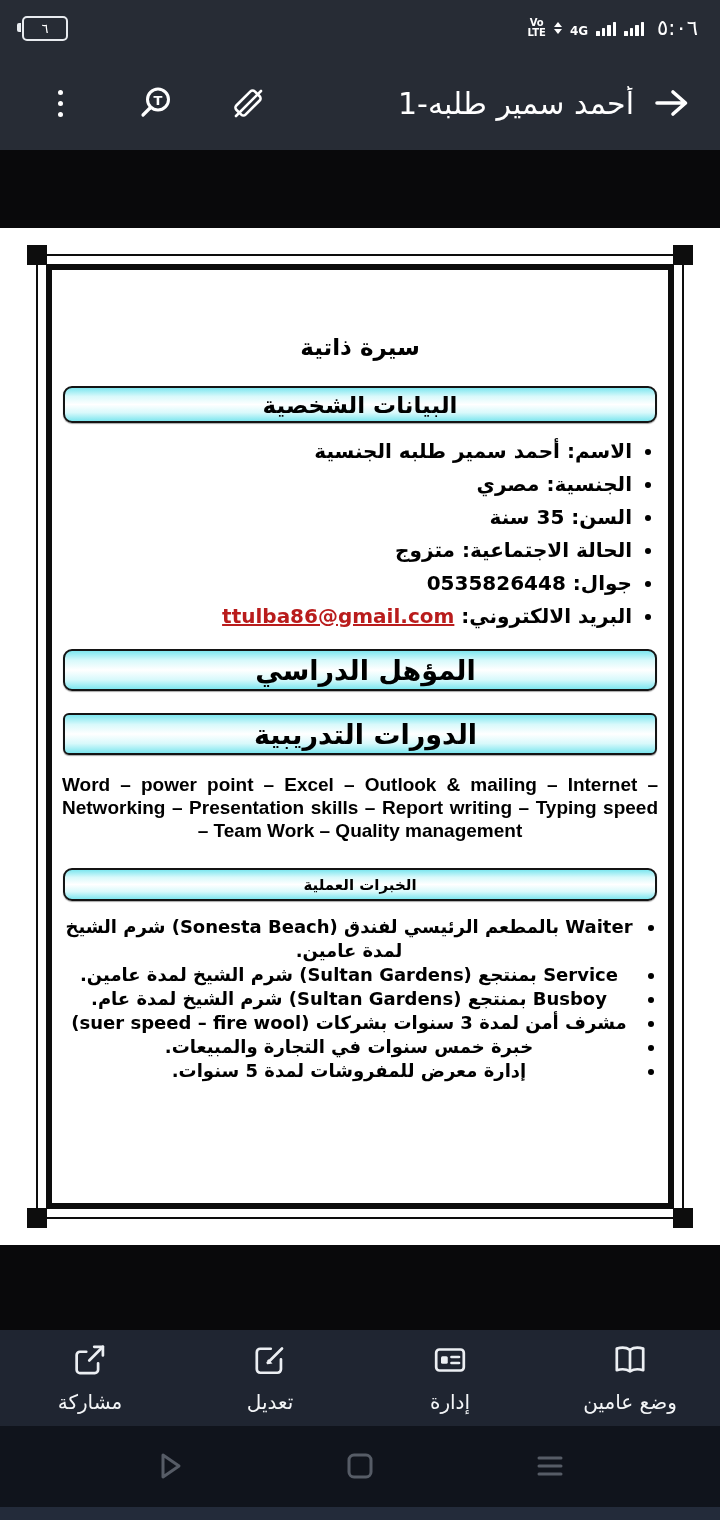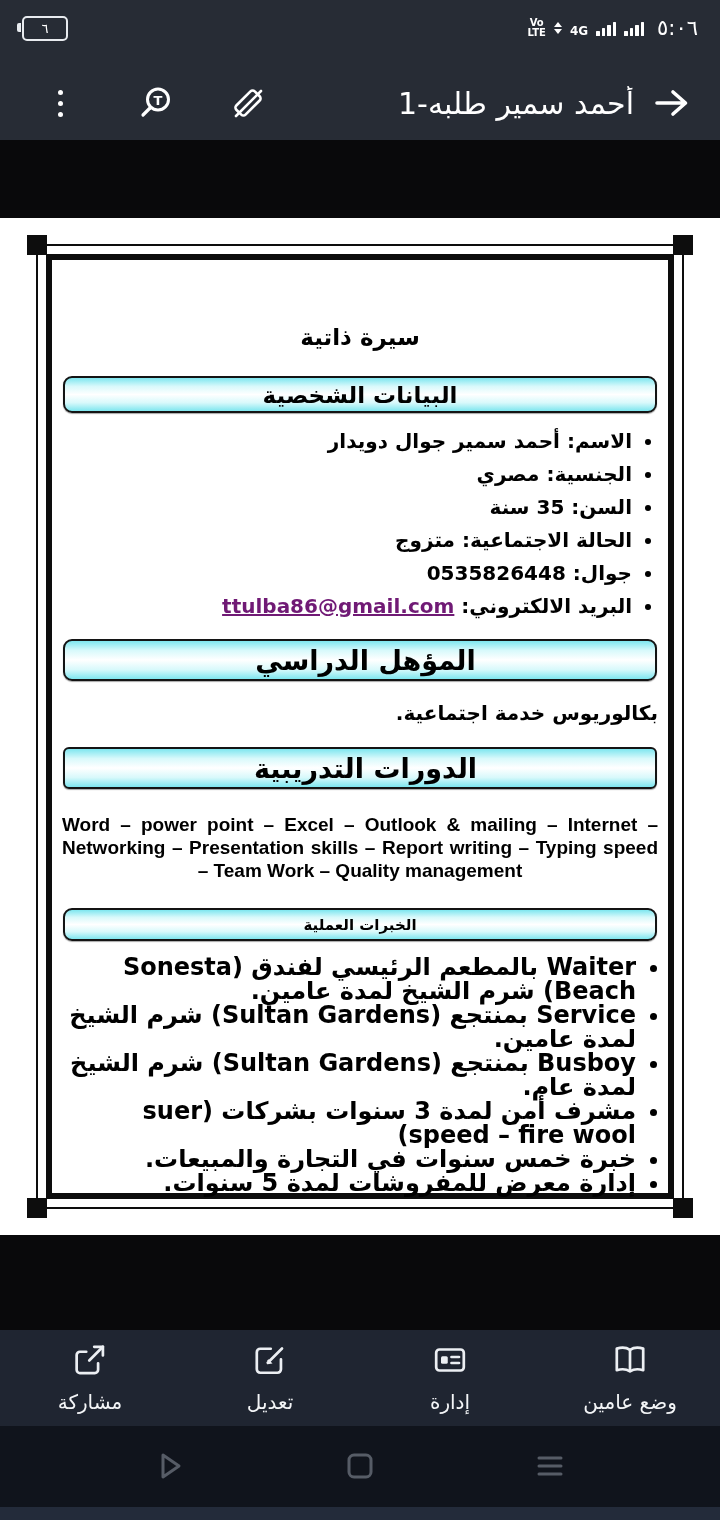--- a/index.html
+++ b/index.html
@@ -24,49 +24,49 @@
   
   .app-bar{position:absolute;top:56px;left:0;width:100%;height:94px;background:#272c35;display:flex;align-items:center;box-sizing:border-box;padding:0 24px;color:#fff;}
   .back-btn{width:48px;height:44px;display:flex;align-items:center;justify-content:center;cursor:pointer;}
   .ab-title{flex:1;font-size:30px;color:#ffffff;margin:0 14px 0 0;text-align:start;white-space:nowrap;overflow:hidden;}
   .ab-icons{display:flex;align-items:center;gap:48px;padding-left:10px;}
   .icon-btn{display:flex;align-items:center;justify-content:center;width:44px;height:44px;cursor:pointer;}
   .menu-dots{display:flex;flex-direction:column;gap:6px;padding:4px;}
   .menu-dots b{width:5px;height:5px;border-radius:50%;background:#fff;}
 
   
-  .doc-area{position:absolute;top:140px;left:0;width:100%;height:1180px;background:#09090b;}
+  .doc-area{position:absolute;top:150px;left:0;width:100%;height:1180px;background:#09090b;}
   .page{position:absolute;top:78px;left:0;width:720px;height:1017px;background:#fff;}
   .frame-outer{position:absolute;top:26px;bottom:26px;left:36px;right:36px;border:2px solid #0d0d0d;}
   .frame-inner{position:absolute;top:36px;bottom:36px;left:46px;right:46px;border:6px solid #0d0d0d;}
   .corner{position:absolute;width:20px;height:20px;background:#0d0d0d;}
   .corner.tl{top:17px;left:27px}.corner.tr{top:17px;right:27px}
   .corner.bl{bottom:17px;left:27px}.corner.br{bottom:17px;right:27px}
   .content{position:absolute;top:52px;bottom:52px;left:62px;right:62px;color:#000;}
 
   .doc-title{margin-top:54px;font-size:23px;font-weight:700;text-align:center;}
   .sec-hdr{margin:0 1px;border:2px solid #141414;border-radius:9px;
     background:linear-gradient(180deg,#7ee6ef 0%,#d8f9fb 25%,#ffffff 50%,#d8f9fb 75%,#7ee6ef 100%);
     display:flex;align-items:center;justify-content:center;font-weight:700;
     box-shadow:0 1px 1px rgba(0,0,0,.35);}
   .h-md{height:33px;font-size:23px;}
   .h-lg{height:38px;font-size:27px;padding-left:11px;}
   .h-sm{height:29px;font-size:15px;}
   .hdr-personal{margin-top:26px;}
   .personal-list{margin:12px 0 0 0;list-style:disc;padding:0 26px 0 0;}
   .personal-list li{font-size:20px;font-weight:700;line-height:33px;text-align:right;}
-  .email-link{color:#701a75;text-decoration:underline;font-weight:700;}
+  .email-link{color:#b91c1c;text-decoration:underline;font-weight:700;}
   .hdr-edu{margin-top:16px;}
   .edu-text{margin-top:20px;font-size:20px;font-weight:700;text-align:right;}
   .hdr-courses{margin-top:22px;border-radius:6px;}
-  .courses-text{margin-top:24px;font-size:19px;line-height:23px;font-weight:700;
+  .courses-text{margin-top:18px;font-size:19px;line-height:23px;font-weight:700;
     font-family:"Liberation Sans",sans-serif;text-align:justify;text-align-last:center;}
   .hdr-exp{margin-top:26px;}
   .exp-list{margin:14px 0 0 0;list-style:disc;padding:0 22px 0 0;}
-  .exp-list li{font-size:24px;font-weight:700;line-height:24px;text-align:right;}
+  .exp-list li{font-size:18px;font-weight:700;line-height:24px;text-align:center;}
 
   
   .bottom-bar{position:absolute;top:1330px;left:0;width:100%;height:96px;background:#1f2531;display:flex;align-items:center;justify-content:space-around;color:#fff;}
   .bb-item{display:flex;flex-direction:column;align-items:center;gap:12px;width:130px;cursor:pointer;}
   .bb-label{font-size:20px;color:#f3f5f7;}
 
   
   .nav-bar{position:absolute;top:1426px;left:0;width:100%;height:94px;background:#10141c;display:flex;align-items:center;justify-content:space-evenly;box-sizing:border-box;padding-bottom:14px;}
   .nav-strip{position:absolute;bottom:0;left:0;width:100%;height:13px;background:#232b3a;}
 </style>
@@ -145,35 +145,34 @@
       <div class="corner bl"></div>
       <div class="corner br"></div>
 
       <div class="content" dir="rtl">
         <div class="doc-title">سيرة ذاتية</div>
 
         <div class="sec-hdr h-md hdr-personal">
           <span>البيانات الشخصية</span>
         </div>
         <ul class="personal-list">
-          <li>الاسم: أحمد سمير جوال دويدار</li>
+          <li>الاسم: أحمد سمير طلبه الجنسية</li>
           <li>الجنسية: مصري</li>
           <li>السن: 35 سنة</li>
           <li>الحالة الاجتماعية: متزوج</li>
           <li>جوال: 0535826448</li>
           <li>
             <span>البريد الالكتروني:</span>
             <a class="email-link" href="#">ttulba86@gmail.com</a>
           </li>
         </ul>
 
         <div class="sec-hdr h-lg hdr-edu">
           <span>المؤهل الدراسي</span>
         </div>
-        <div class="edu-text">بكالوريوس خدمة اجتماعية.</div>
 
         <div class="sec-hdr h-lg hdr-courses">
           <span>الدورات التدريبية</span>
         </div>
         <p class="courses-text" dir="ltr">Word – power point – Excel – Outlook &amp; mailing – Internet – Networking – Presentation skills – Report writing – Typing speed – Team Work – Quality management</p>
 
         <div class="sec-hdr h-sm hdr-exp">
           <span>الخبرات العملية</span>
         </div>
         <ul class="exp-list">

